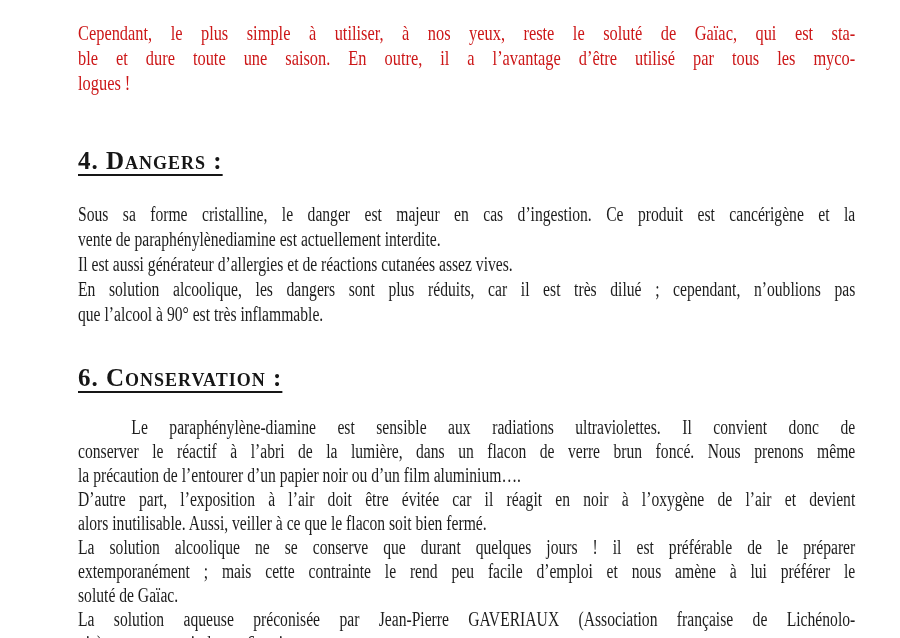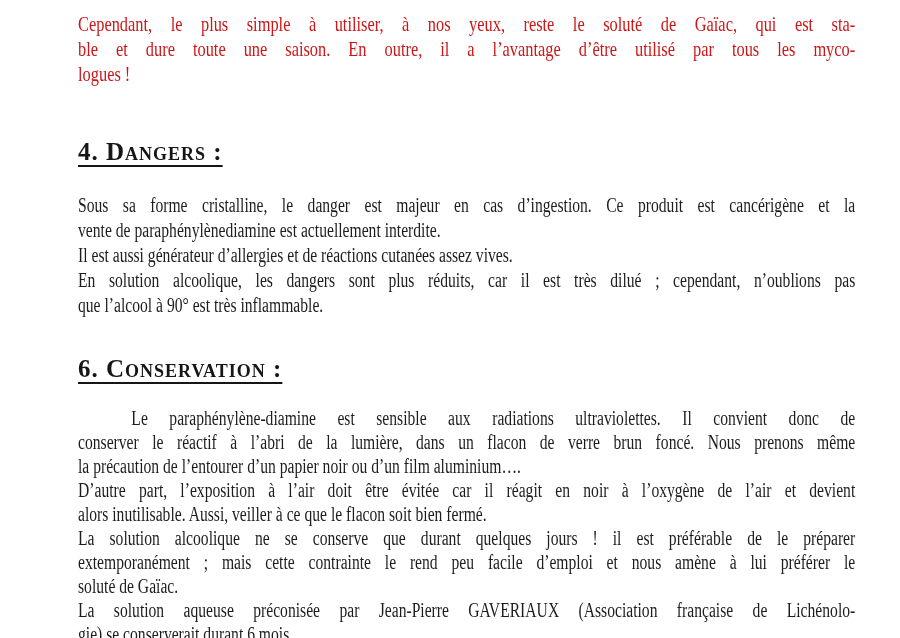--- a/index.html
+++ b/index.html
@@ -9,21 +9,21 @@
   }
   body {
     width: 900px;
     height: 638px;
     overflow: hidden;
   }
   .page {
     box-sizing: border-box;
     width: 900px;
     height: 638px;
-    padding: 12px 0 0 78px;
+    padding: 21px 0 0 78px;
     font-family: "Liberation Serif", "DejaVu Serif", serif;
     color: #1d1d1d;
     overflow: hidden;
   }
   
   .scaled {
     width: 1020px;
     transform: scaleX(0.762);
     transform-origin: 0 0;
   }

